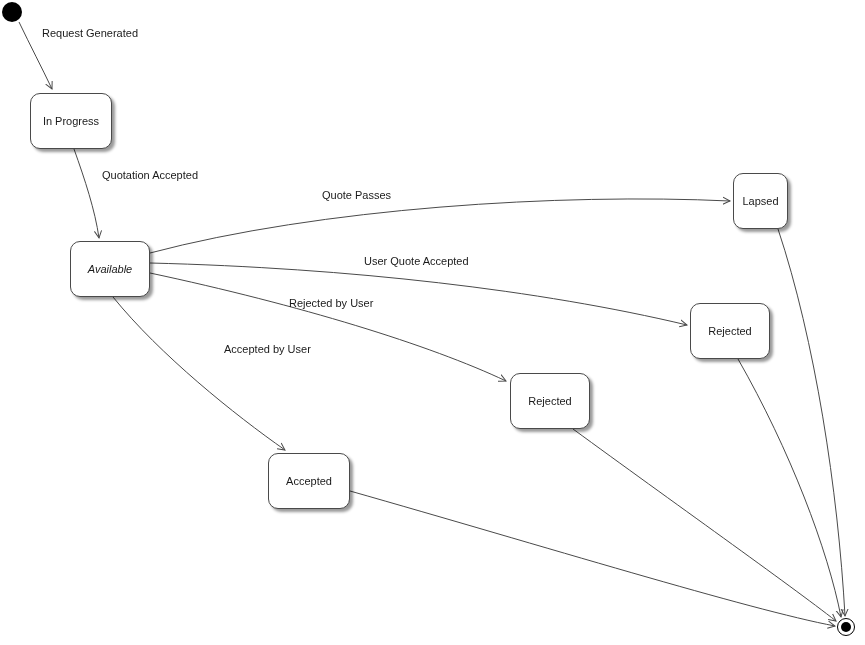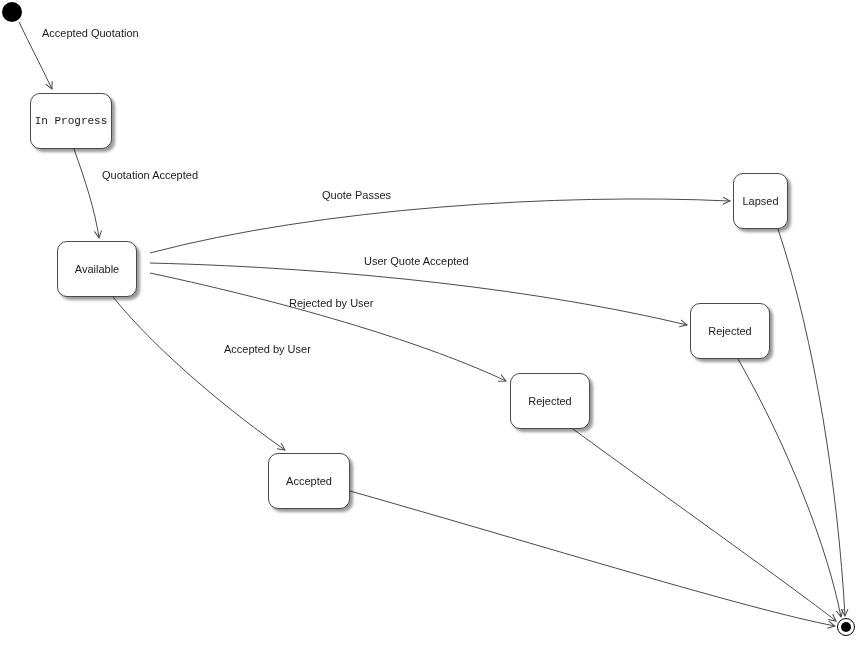--- a/index.html
+++ b/index.html
@@ -89,25 +89,25 @@
 
     <path d="M 738 359 C 790 450 828 550 841 617" fill="none" stroke="#4a4a4a" stroke-width="1" marker-end="url(#arrow)"></path>
 
     <path d="M 573 429 C 670 500 790 585 836 621" fill="none" stroke="#4a4a4a" stroke-width="1" marker-end="url(#arrow)"></path>
 
     <path d="M 350 491 C 540 545 750 610 835 626" fill="none" stroke="#4a4a4a" stroke-width="1" marker-end="url(#arrow)"></path>
   </svg>
 
   <div class="initial-node"></div>
 
-  <div class="state-box" style="left:30px; top:93px; width:82px; height:56px;font-family:Liberation Mono, monospace;">
+  <div class="state-box" style="left:30px; top:93px; width:82px; height:56px;">
     <span>In Progress</span>
   </div>
 
-  <div class="state-box" style="left:57px; top:241px; width:80px; height:56px;">
+  <div class="state-box" style="left:70px; top:241px; width:80px; height:56px;font-style:italic;">
     <span>Available</span>
   </div>
 
   <div class="state-box" style="left:733px; top:173px; width:55px; height:56px;">
     <span>Lapsed</span>
   </div>
 
   <div class="state-box" style="left:690px; top:303px; width:80px; height:56px;">
     <span>Rejected</span>
   </div>
@@ -117,21 +117,21 @@
   </div>
 
   <div class="state-box" style="left:268px; top:453px; width:82px; height:56px;">
     <span>Accepted</span>
   </div>
 
   <div class="final-node">
     <div class="inner-dot"></div>
   </div>
 
-  <div class="edge-label" style="left:42px; top:27px;">Accepted Quotation</div>
+  <div class="edge-label" style="left:42px; top:27px;">Request Generated</div>
 
   <div class="edge-label" style="left:102px; top:169px;">Quotation Accepted</div>
 
   <div class="edge-label" style="left:322px; top:189px;">Quote Passes</div>
 
   <div class="edge-label" style="left:364px; top:255px;">User Quote Accepted</div>
 
   <div class="edge-label" style="left:289px; top:297px;">Rejected by User</div>
 
   <div class="edge-label" style="left:224px; top:343px;">Accepted by User</div>

